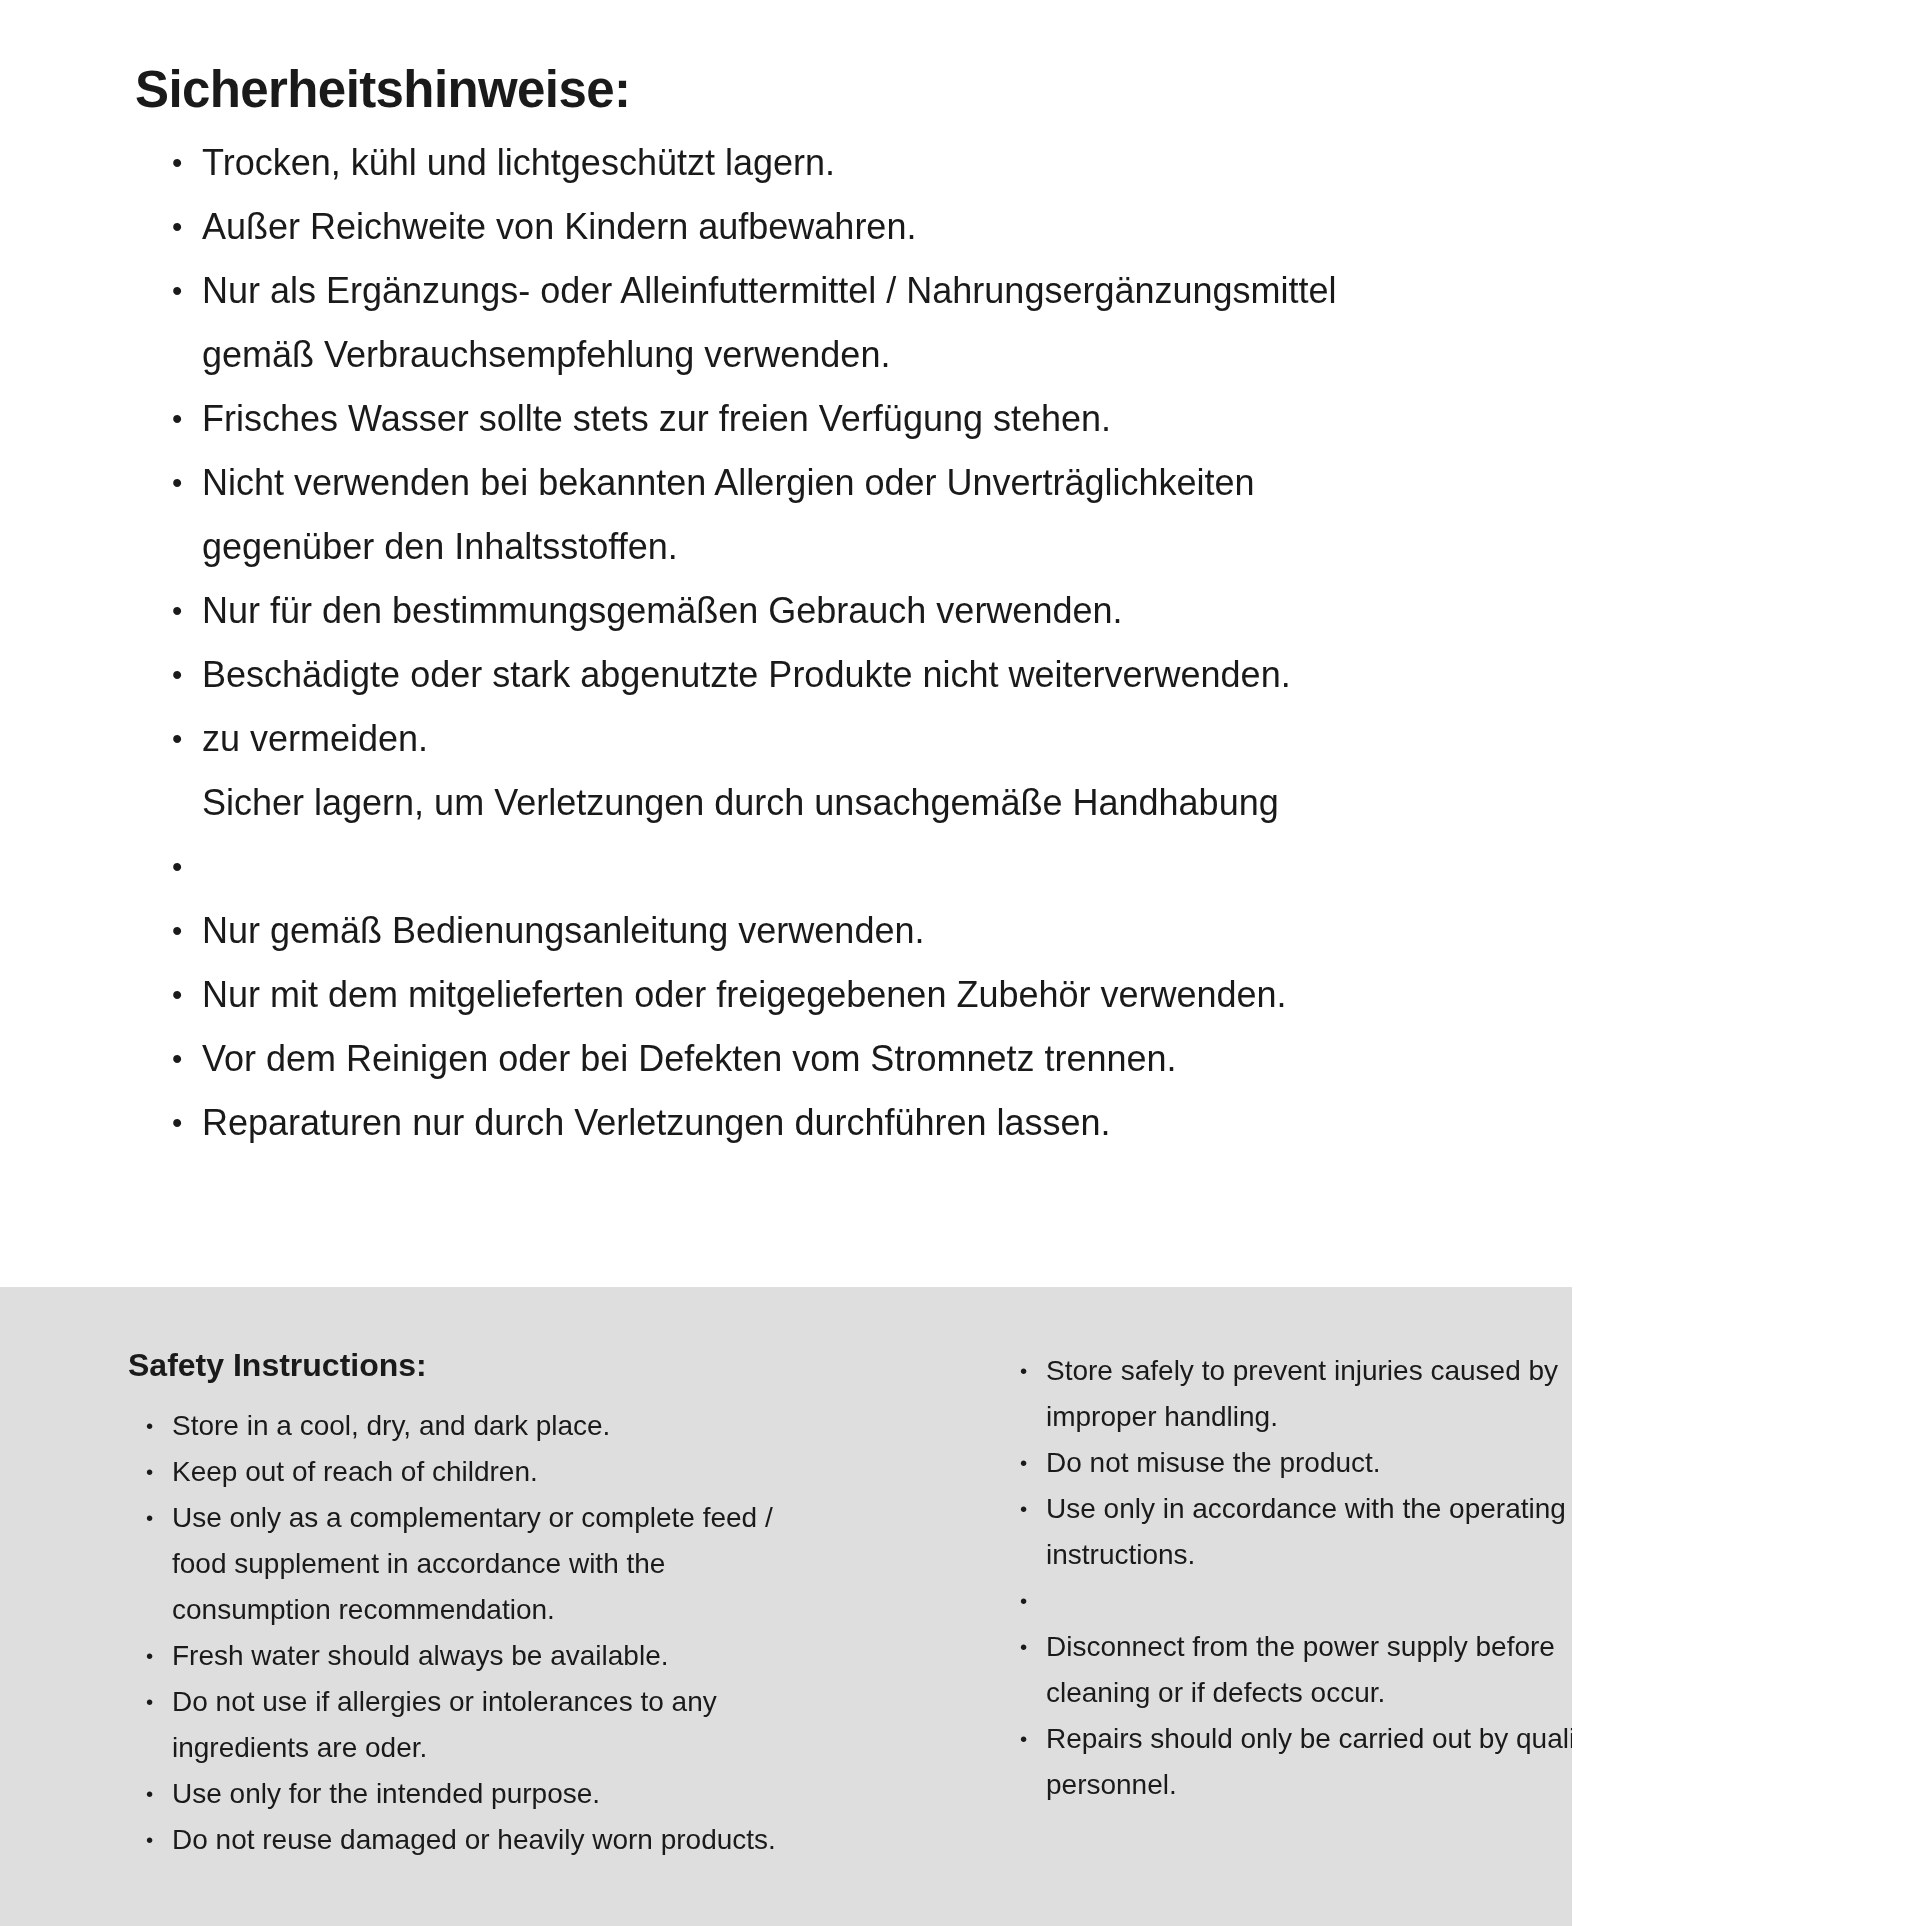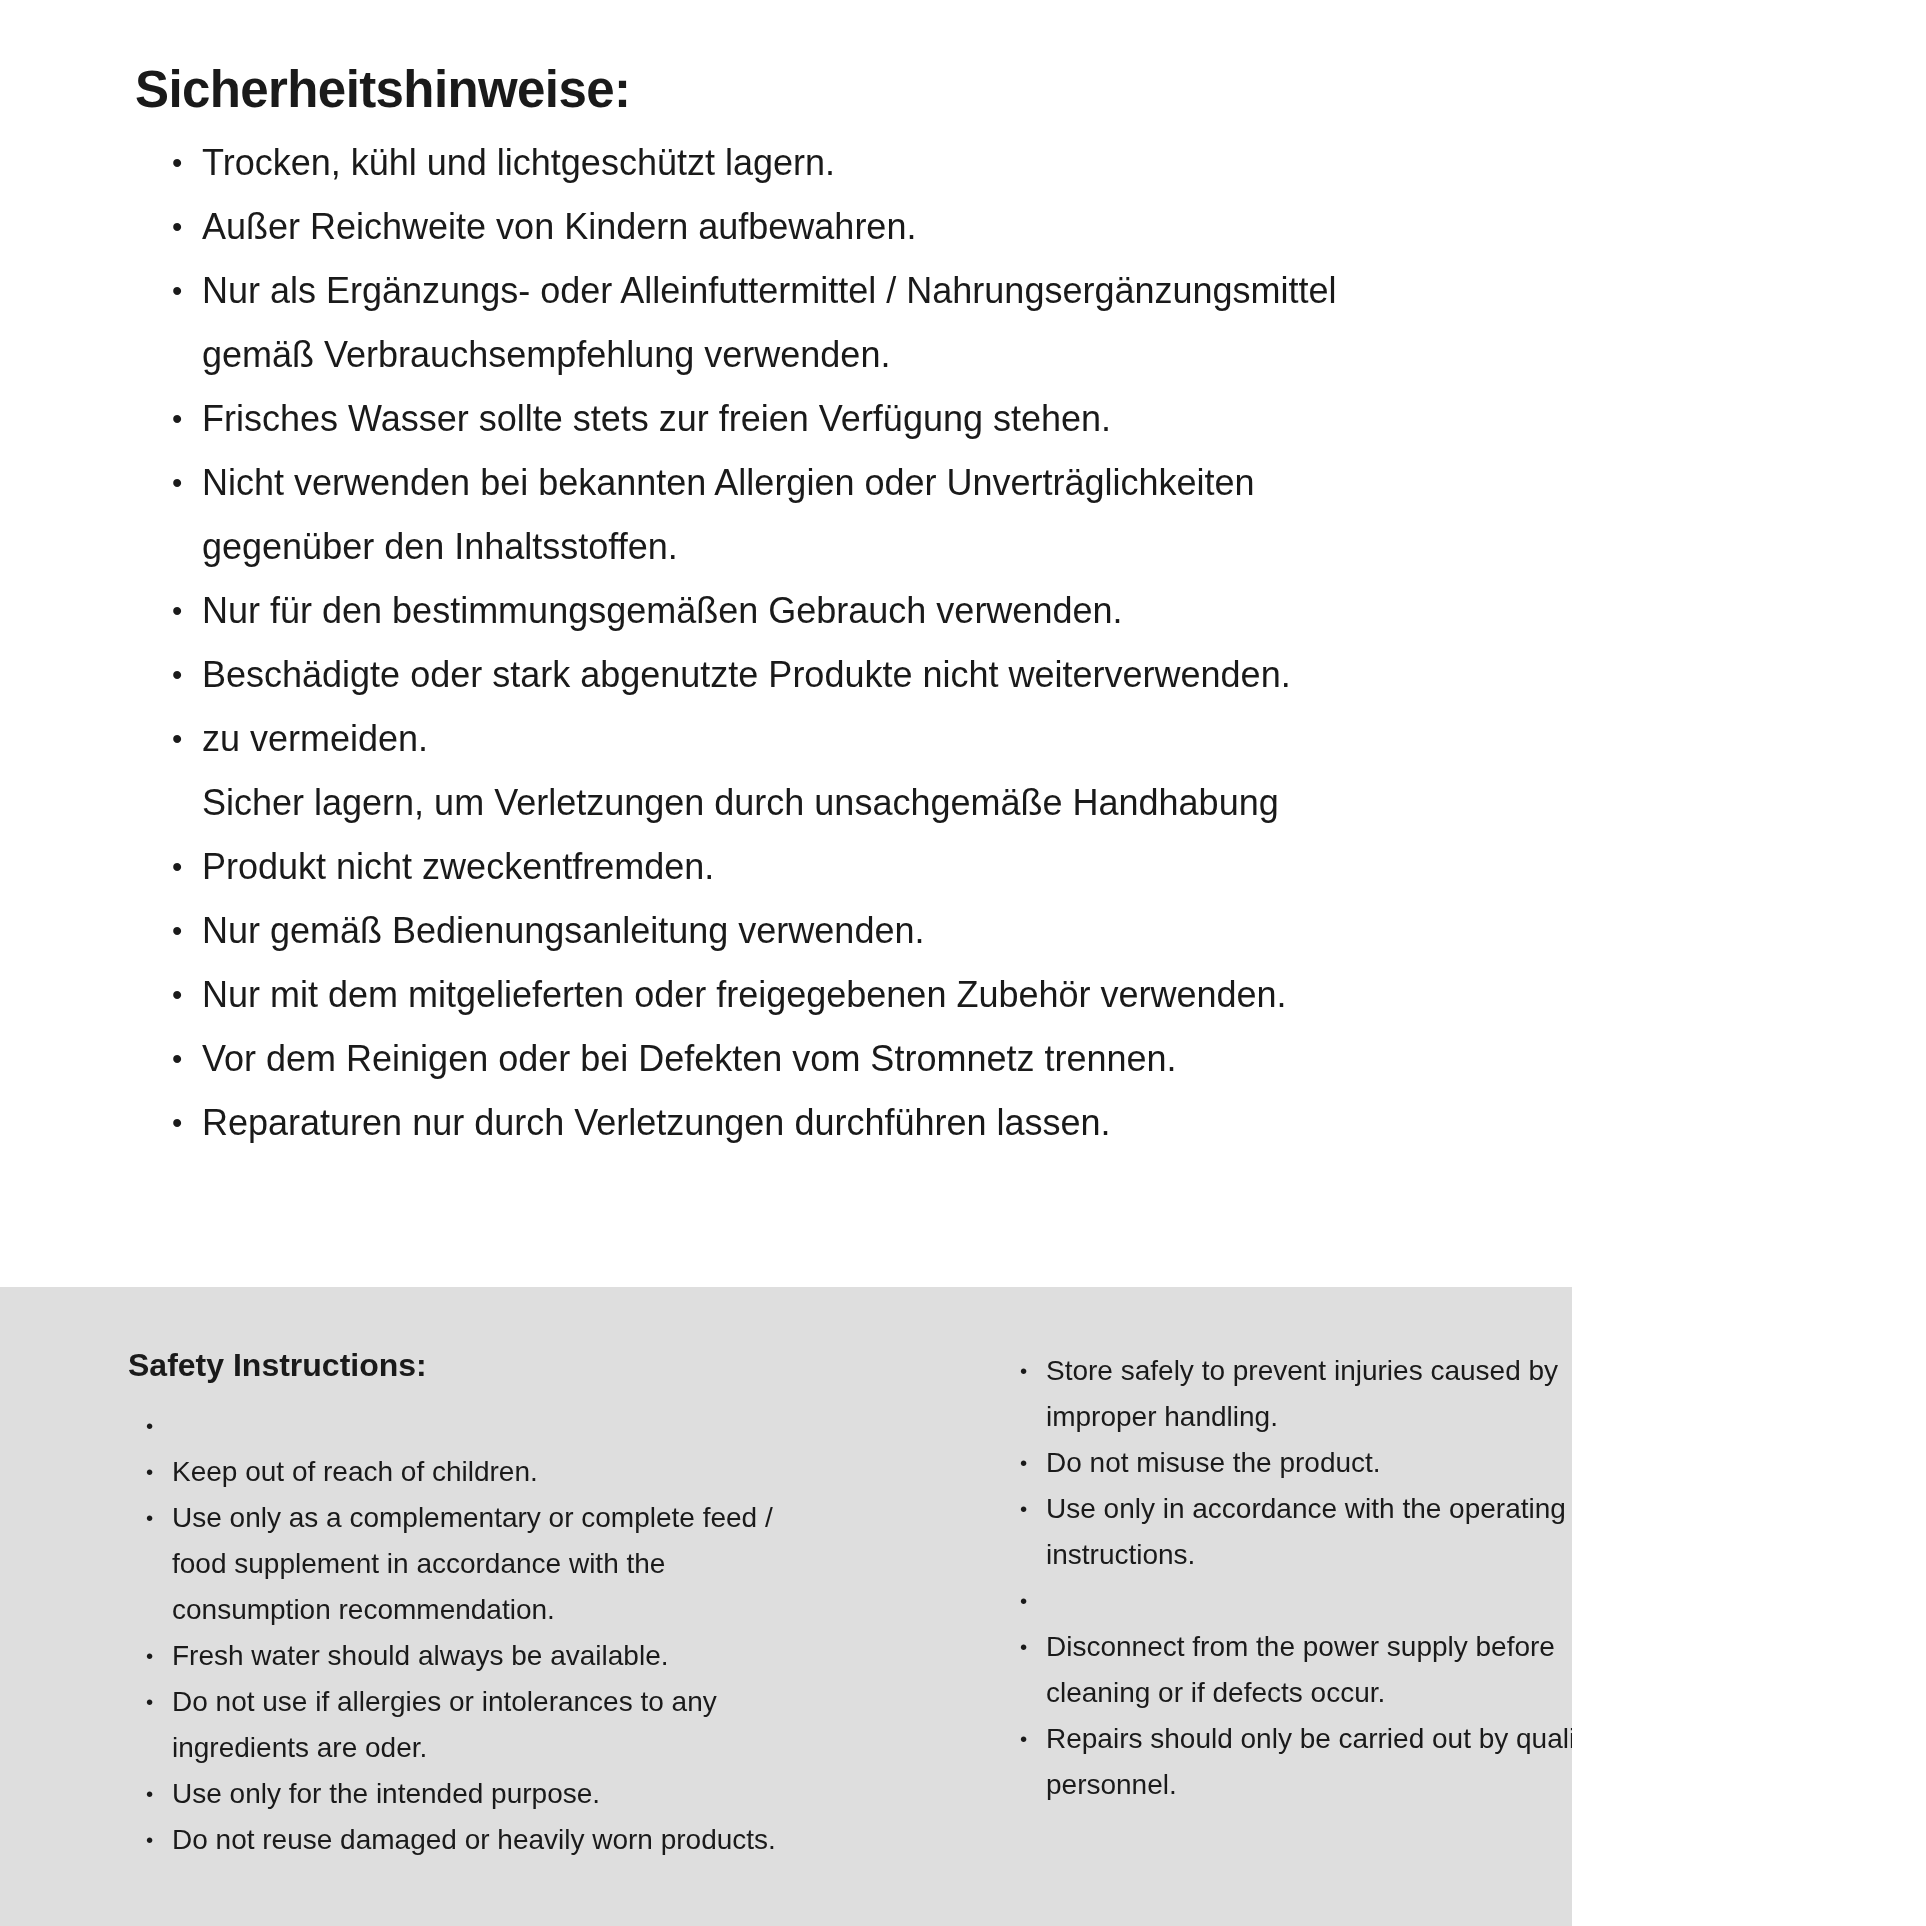--- a/index.html
+++ b/index.html
@@ -110,23 +110,20 @@
         <div class="item">
           <span class="bullet">•</span>
           <div class="lines">
             <div class="line">zu vermeiden.</div>
             <div class="line">Sicher lagern, um Verletzungen durch unsachgemäße Handhabung</div>
           </div>
         </div>
 
         <div class="item">
           <span class="bullet">•</span>
-          <div class="lines">
-            <div class="line">Produkt nicht zweckentfremden.</div>
-          </div>
         </div>
 
         <div class="item">
           <span class="bullet">•</span>
           <div class="lines">
             <div class="line">Nur gemäß Bedienungsanleitung verwenden.</div>
           </div>
         </div>
 
         <div class="item">
@@ -152,20 +149,23 @@
       </div>
   </section>
 
   <section class="band">
     <div class="col col-left">
       <h2 class="en-h">Safety Instructions:</h2>
       <div class="list en-list">
 
           <div class="item">
             <span class="bullet">•</span>
+            <div class="lines">
+              <div class="line">Store in a cool, dry, and dark place.</div>
+            </div>
           </div>
 
           <div class="item">
             <span class="bullet">•</span>
             <div class="lines">
               <div class="line">Keep out of reach of children.</div>
             </div>
           </div>
 
           <div class="item">

